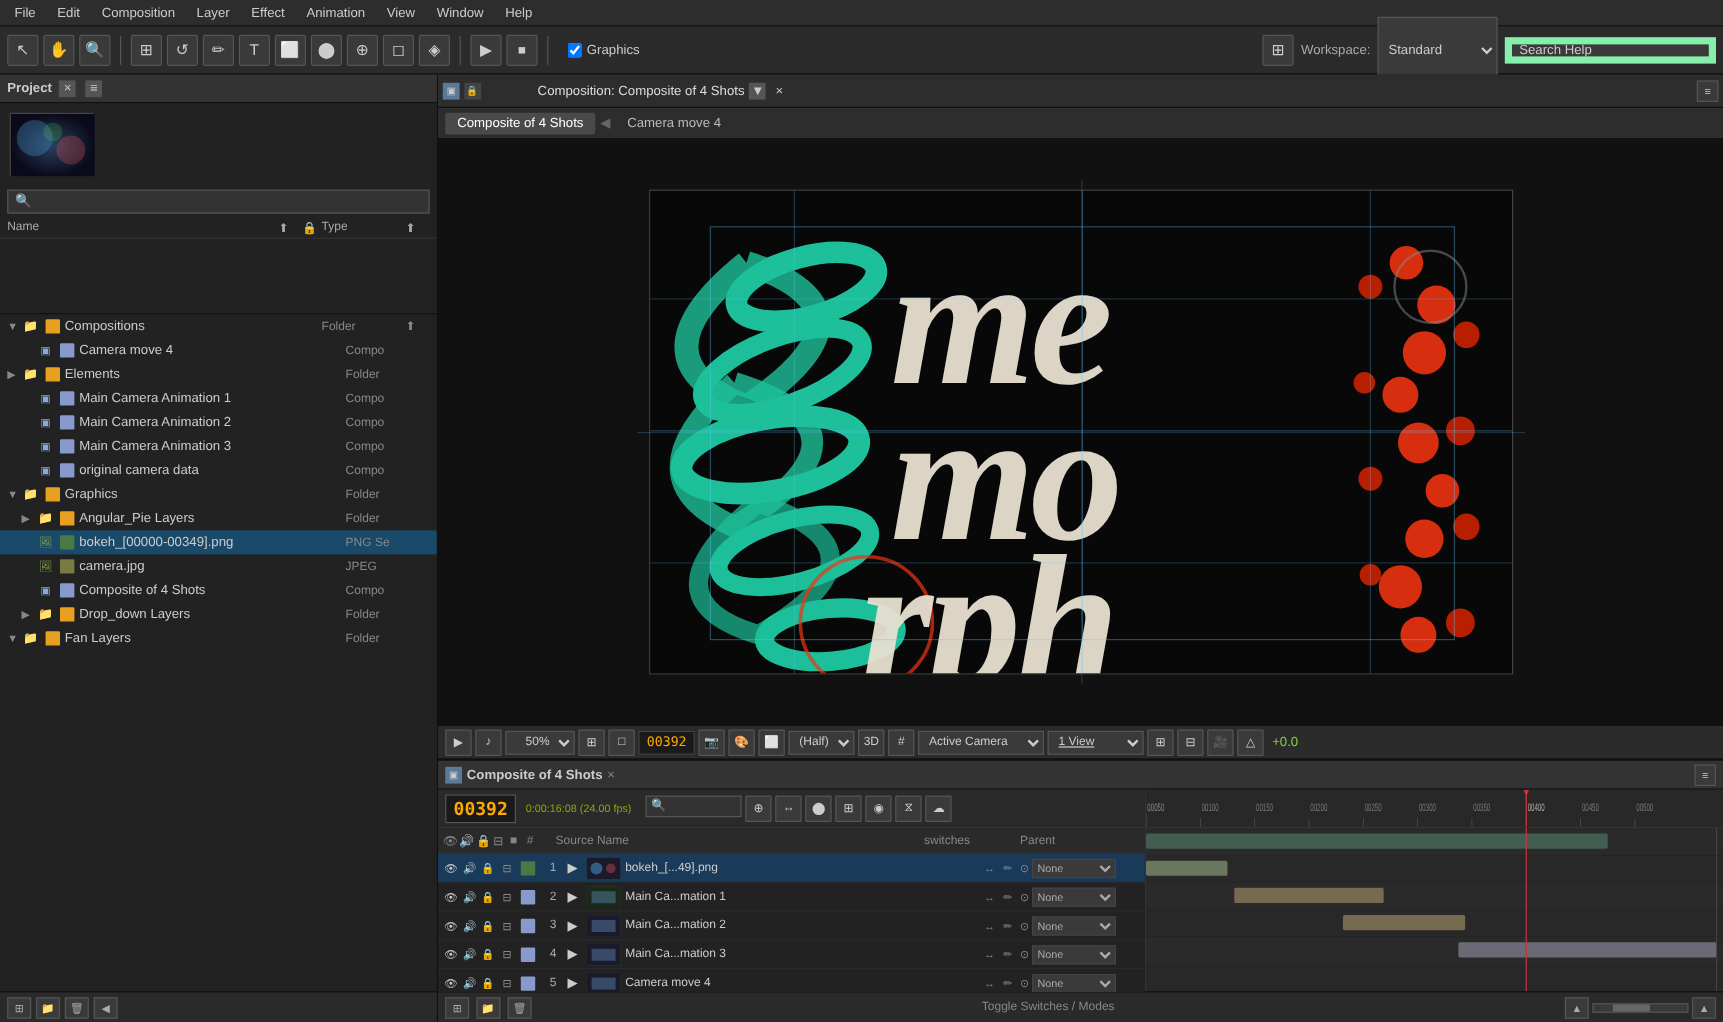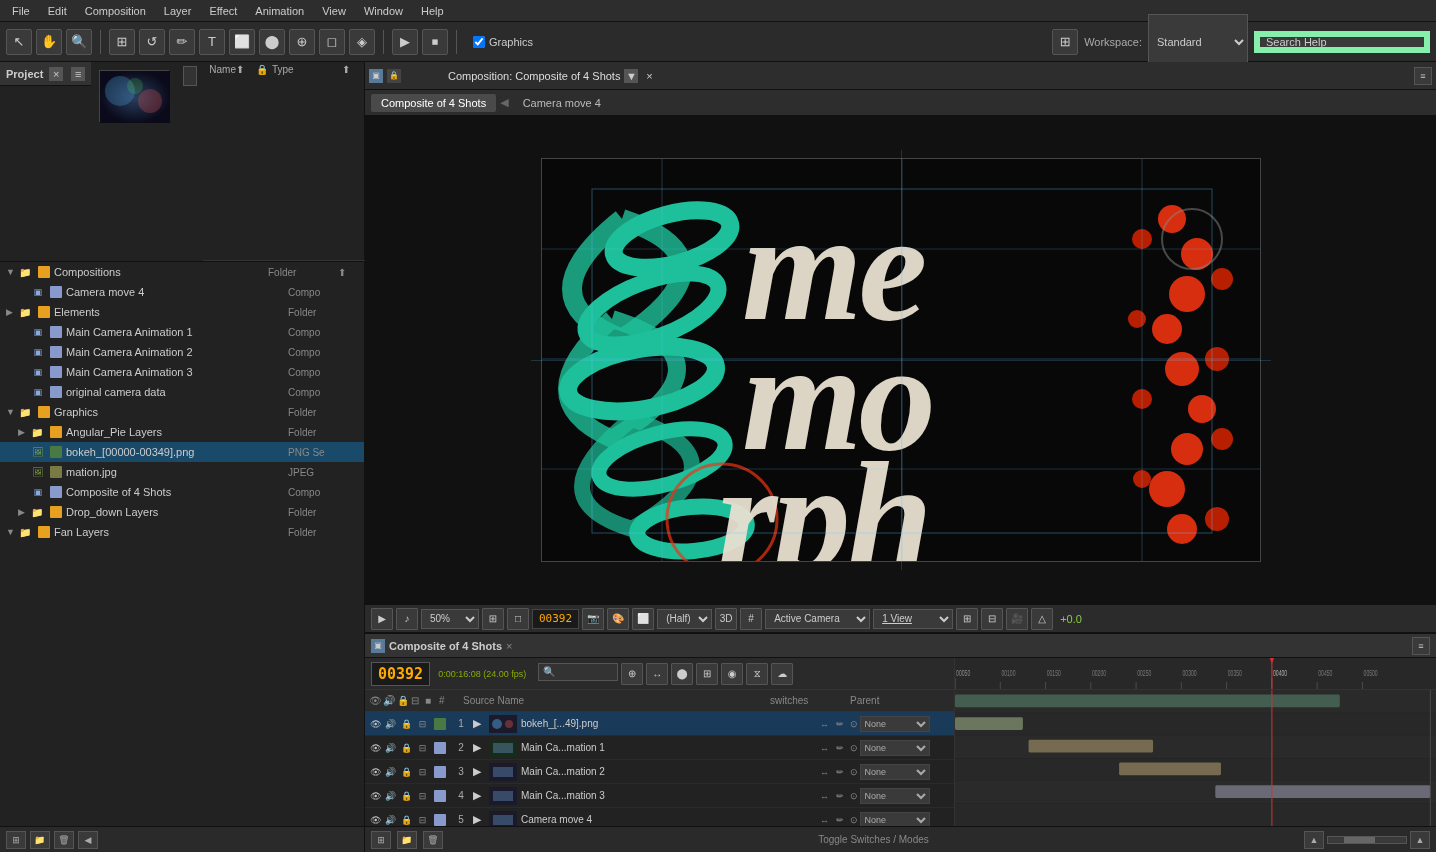--- a/index.html
+++ b/index.html
@@ -114,21 +114,21 @@
       flex-shrink: 0;
       border-right: 1px solid #111;
     }
 
     
     .project-panel {
       height: 200px;
       background: #222;
       border-bottom: 1px solid #111;
       display: flex;
-      flex-direction: row;
+      flex-direction: column;
     }
     .panel-header {
       background: #333;
       height: 24px;
       display: flex;
       align-items: center;
       padding: 0 6px;
       gap: 6px;
       border-bottom: 1px solid #111;
       flex-shrink: 0;
@@ -716,21 +716,21 @@
         <span class="item-toggle"></span>
         <span class="item-icon image-icon">🖼</span>
         <div class="item-color" style="background:#4a7a44;"></div>
         <span class="item-name">bokeh_[00000-00349].png</span>
         <span class="item-type">PNG Se</span>
       </div>
       <div class="project-item indent1">
         <span class="item-toggle"></span>
         <span class="item-icon image-icon">🖼</span>
         <div class="item-color" style="background:#7a7a44;"></div>
-        <span class="item-name">mation.jpg</span>
+        <span class="item-name">camera.jpg</span>
         <span class="item-type">JPEG</span>
       </div>
       <div class="project-item indent1">
         <span class="item-toggle"></span>
         <span class="item-icon comp-icon">▣</span>
         <div class="item-color" style="background:#8899cc;"></div>
         <span class="item-name">Composite of 4 Shots</span>
         <span class="item-type">Compo</span>
       </div>
       <div class="project-item indent1">
@@ -847,21 +847,21 @@
             <div style="position:absolute;top:0;left:50%;width:1px;height:100%;background:rgba(100,200,255,0.2);"></div>
           </div>
         </div>
       </div>
 
       <div class="viewer-bottom-strip">
 
         <div class="ctrl-btn">▶</div>
         <div class="ctrl-btn">♪</div>
 
-        <select class="ctrl-select" style="width:58px;">
+        <select class="ctrl-select" style="width:58px;text-align:right;">
           <option>50%</option>
           <option>100%</option>
           <option>25%</option>
         </select>
         <div class="ctrl-btn">⊞</div>
         <div class="ctrl-btn">□</div>
 
         <div style="background:#1a1a1a;border:1px solid #444;padding:0 6px;font-family:monospace;font-size:11px;color:#ffaa00;height:20px;display:flex;align-items:center;">00392</div>
 
         <div class="ctrl-btn">📷</div>

